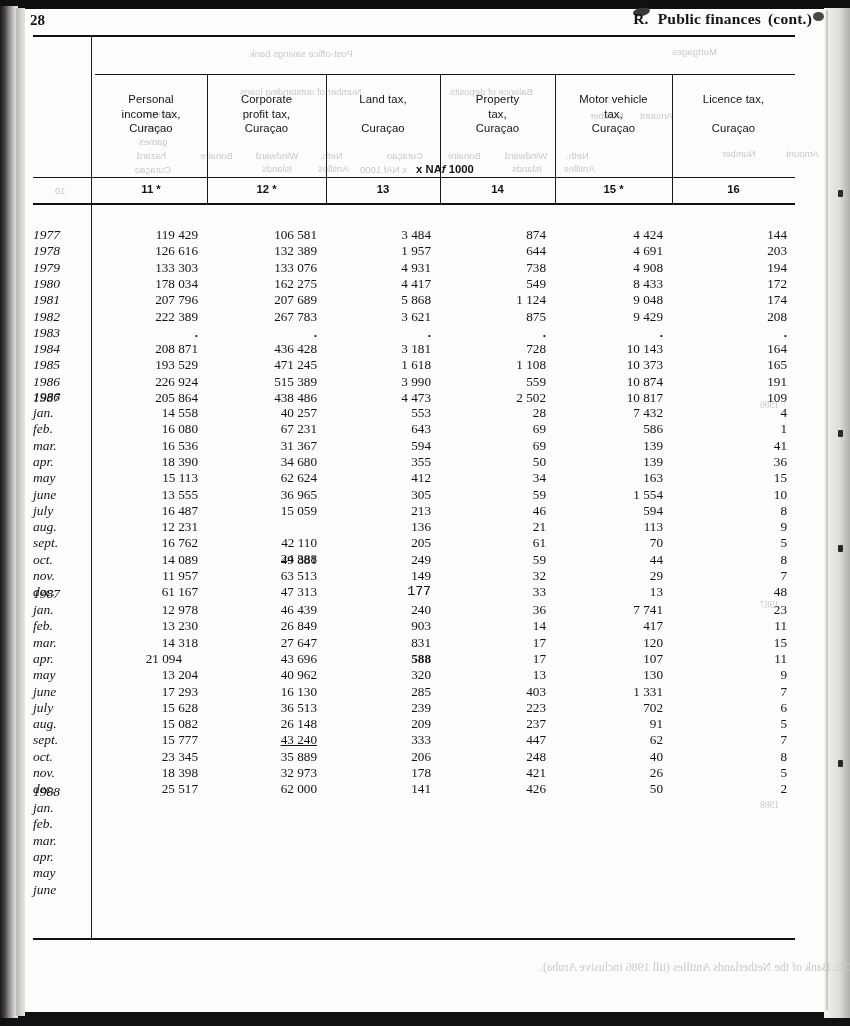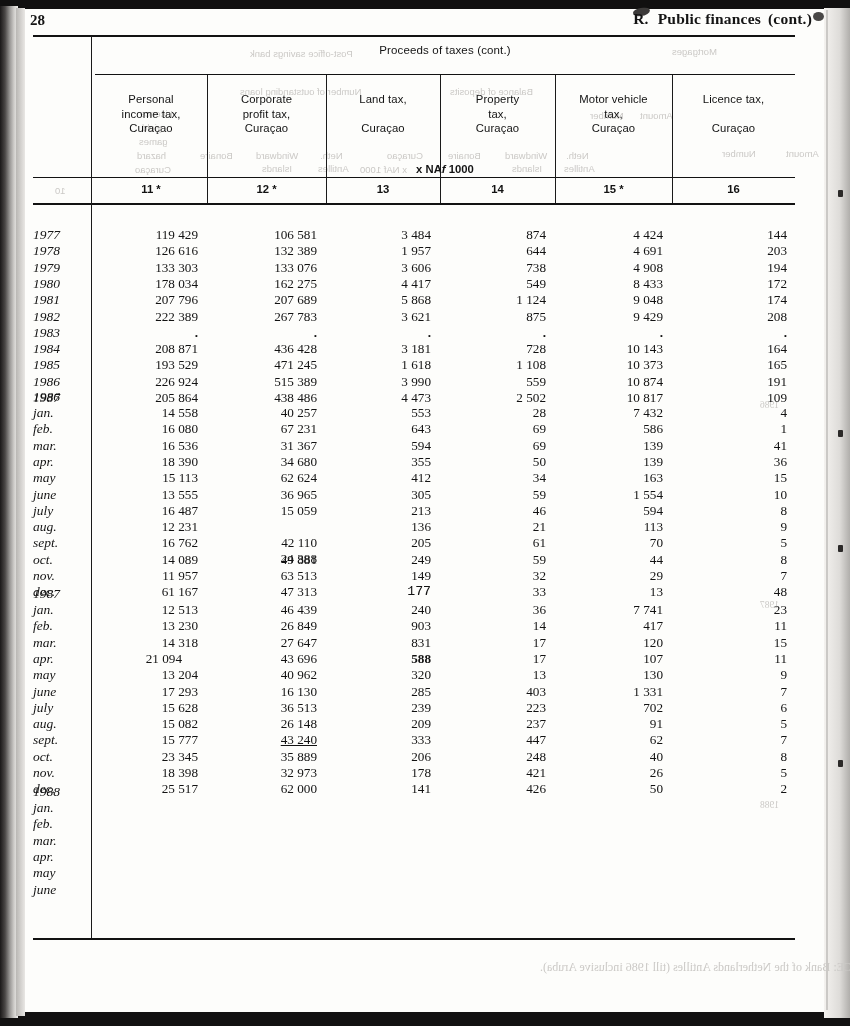--- a/index.html
+++ b/index.html
@@ -189,21 +189,20 @@
   <div class="rule" style="left:33px; top:203px; width:762px; height:2.2px;"></div>
   <div class="rule" style="left:33px; top:938px; width:762px; height:2.2px;"></div>
 
   <div class="vline" style="left:91px; top:36px; height:902px;"></div>
   <div class="vline" style="left:207px; top:75px; height:128px;"></div>
   <div class="vline" style="left:326px; top:75px; height:128px;"></div>
   <div class="vline" style="left:440px; top:75px; height:128px;"></div>
   <div class="vline" style="left:555px; top:75px; height:128px;"></div>
   <div class="vline" style="left:672px; top:75px; height:128px;"></div>
 
-  <div class="span-title">Proceeds of taxes (cont.)</div>
 
   <div class="colhead" style="left:95px; width:112px;">
     <div>Personal</div>
     <div>income tax,</div>
     <div>Curaçao</div>
   </div>
   <div class="colhead" style="left:207px; width:119px;">
     <div>Corporate</div>
     <div>profit tax,</div>
     <div>Curaçao</div>
@@ -251,21 +250,21 @@
       <div class="yearlabel" style="top: 243.3px;">1978</div>
       <div class="cell" style="top: 243.3px; left: 38px; width: 160px;">126 616</div>
       <div class="cell" style="top: 243.3px; left: 157px; width: 160px;">132 389</div>
       <div class="cell" style="top: 243.3px; left: 271px; width: 160px;">1 957</div>
       <div class="cell" style="top: 243.3px; left: 386px; width: 160px;">644</div>
       <div class="cell" style="top: 243.3px; left: 503px; width: 160px;">4 691</div>
       <div class="cell" style="top: 243.3px; left: 627px; width: 160px;">203</div>
       <div class="yearlabel" style="top: 259.6px;">1979</div>
       <div class="cell" style="top: 259.6px; left: 38px; width: 160px;">133 303</div>
       <div class="cell" style="top: 259.6px; left: 157px; width: 160px;">133 076</div>
-      <div class="cell" style="top: 259.6px; left: 271px; width: 160px;">3 606</div>
+      <div class="cell" style="top: 259.6px; left: 271px; width: 160px;">4 931</div>
       <div class="cell" style="top: 259.6px; left: 386px; width: 160px;">738</div>
       <div class="cell" style="top: 259.6px; left: 503px; width: 160px;">4 908</div>
       <div class="cell" style="top: 259.6px; left: 627px; width: 160px;">194</div>
       <div class="yearlabel" style="top: 275.9px;">1980</div>
       <div class="cell" style="top: 275.9px; left: 38px; width: 160px;">178 034</div>
       <div class="cell" style="top: 275.9px; left: 157px; width: 160px;">162 275</div>
       <div class="cell" style="top: 275.9px; left: 271px; width: 160px;">4 417</div>
       <div class="cell" style="top: 275.9px; left: 386px; width: 160px;">549</div>
       <div class="cell" style="top: 275.9px; left: 503px; width: 160px;">8 433</div>
       <div class="cell" style="top: 275.9px; left: 627px; width: 160px;">172</div>
@@ -398,21 +397,21 @@
       <div class="cell" style="top: 568px; left: 627px; width: 160px;">7</div>
       <div class="yearlabel" style="top: 584.3px;">dec.</div>
       <div class="cell" style="top: 584.3px; left: 38px; width: 160px;">61 167</div>
       <div class="cell" style="top: 584.3px; left: 157px; width: 160px;">47 313</div>
       <div class="cell" style="top: 584.3px; left: 271px; width: 160px; font-family: Liberation Mono, monospace;">177</div>
       <div class="cell" style="top: 584.3px; left: 386px; width: 160px;">33</div>
       <div class="cell" style="top: 584.3px; left: 503px; width: 160px;">13</div>
       <div class="cell" style="top: 584.3px; left: 627px; width: 160px;">48</div>
       <div class="yearlabel" style="top: 585.5px;">1987</div>
       <div class="yearlabel" style="top: 602px;">jan.</div>
-      <div class="cell" style="top: 602px; left: 38px; width: 160px;">12 513</div>
+      <div class="cell" style="top: 602px; left: 38px; width: 160px;">12 978</div>
       <div class="cell" style="top: 602px; left: 157px; width: 160px;">46 439</div>
       <div class="cell" style="top: 602px; left: 271px; width: 160px;">240</div>
       <div class="cell" style="top: 602px; left: 386px; width: 160px;">36</div>
       <div class="cell" style="top: 602px; left: 503px; width: 160px;">7 741</div>
       <div class="cell" style="top: 602px; left: 627px; width: 160px;">23</div>
       <div class="yearlabel" style="top: 618.3px;">feb.</div>
       <div class="cell" style="top: 618.3px; left: 38px; width: 160px;">13 230</div>
       <div class="cell" style="top: 618.3px; left: 157px; width: 160px;">26 849</div>
       <div class="cell" style="top: 618.3px; left: 271px; width: 160px;">903</div>
       <div class="cell" style="top: 618.3px; left: 386px; width: 160px;">14</div>

